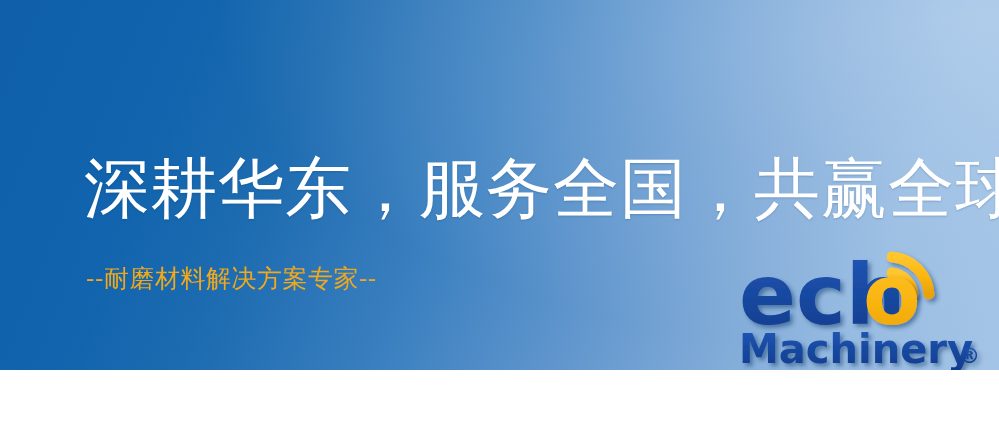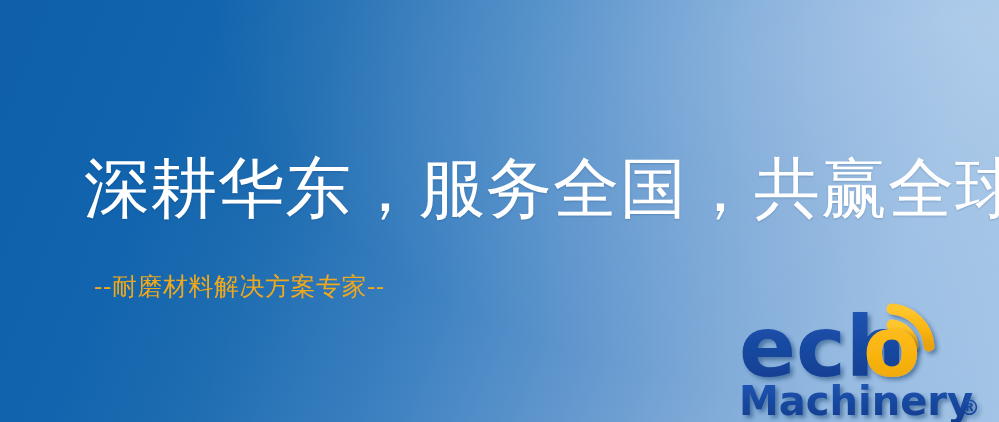--- a/index.html
+++ b/index.html
@@ -8,21 +8,21 @@
     padding: 0;
     background: #ffffff;
   }
   body {
     font-family: "Liberation Sans", sans-serif;
   }
 
   .banner {
     position: relative;
     width: 999px;
-    height: 422px;
+    height: 370px;
     overflow: hidden;
     
     background:
       linear-gradient(112deg,
         #0f5faa 0%,
         #1164ad 18%,
         #1e6cb1 30%,
         #3b80c0 46%,
         #5d94cc 60%,
         #7ea9d7 74%,
@@ -55,21 +55,21 @@
     letter-spacing: 1px;
     white-space: nowrap;
     text-shadow: 0 1px 2px rgba(10,50,95,0.22);
     z-index: 3;
   }
 
   .subtitle {
     position: absolute;
     left: 86px;
     top: 264px;
-    margin: 8px;
+    margin: 0;
     font-family: "DejaVu Serif", "Liberation Serif", serif;
     font-weight: 400;
     font-size: 25px;
     line-height: 1.2;
     color: #f0a81c;
     letter-spacing: 0.5px;
     white-space: nowrap;
     z-index: 3;
   }
 

